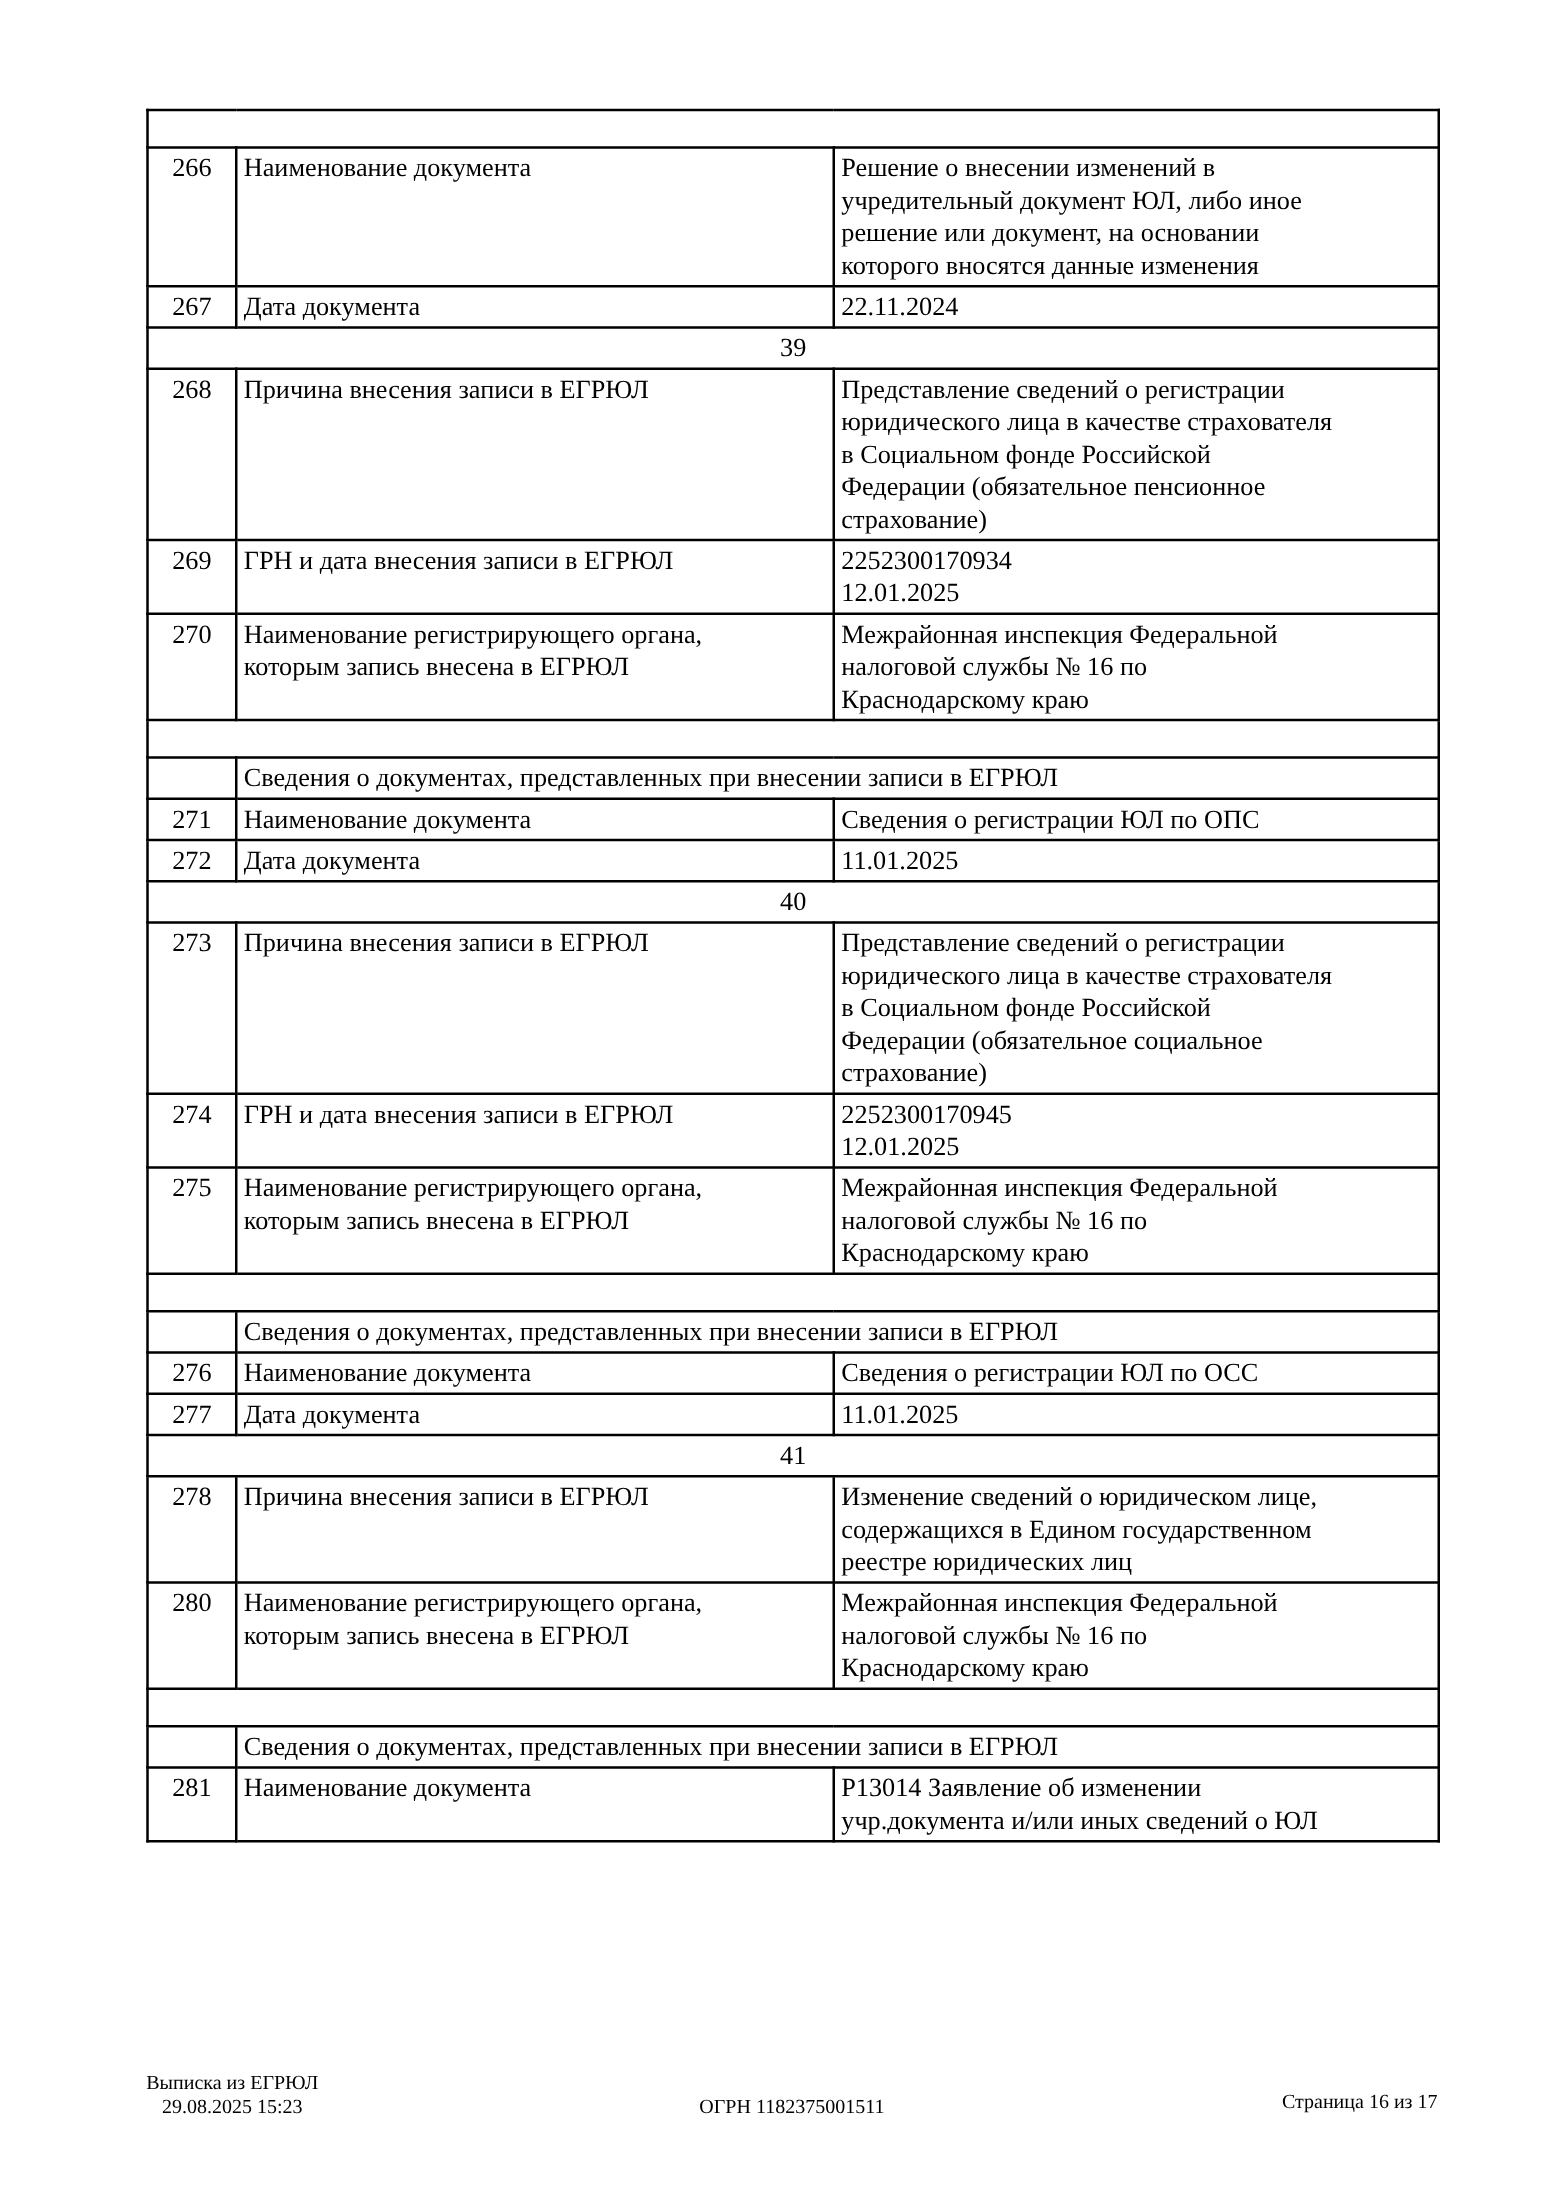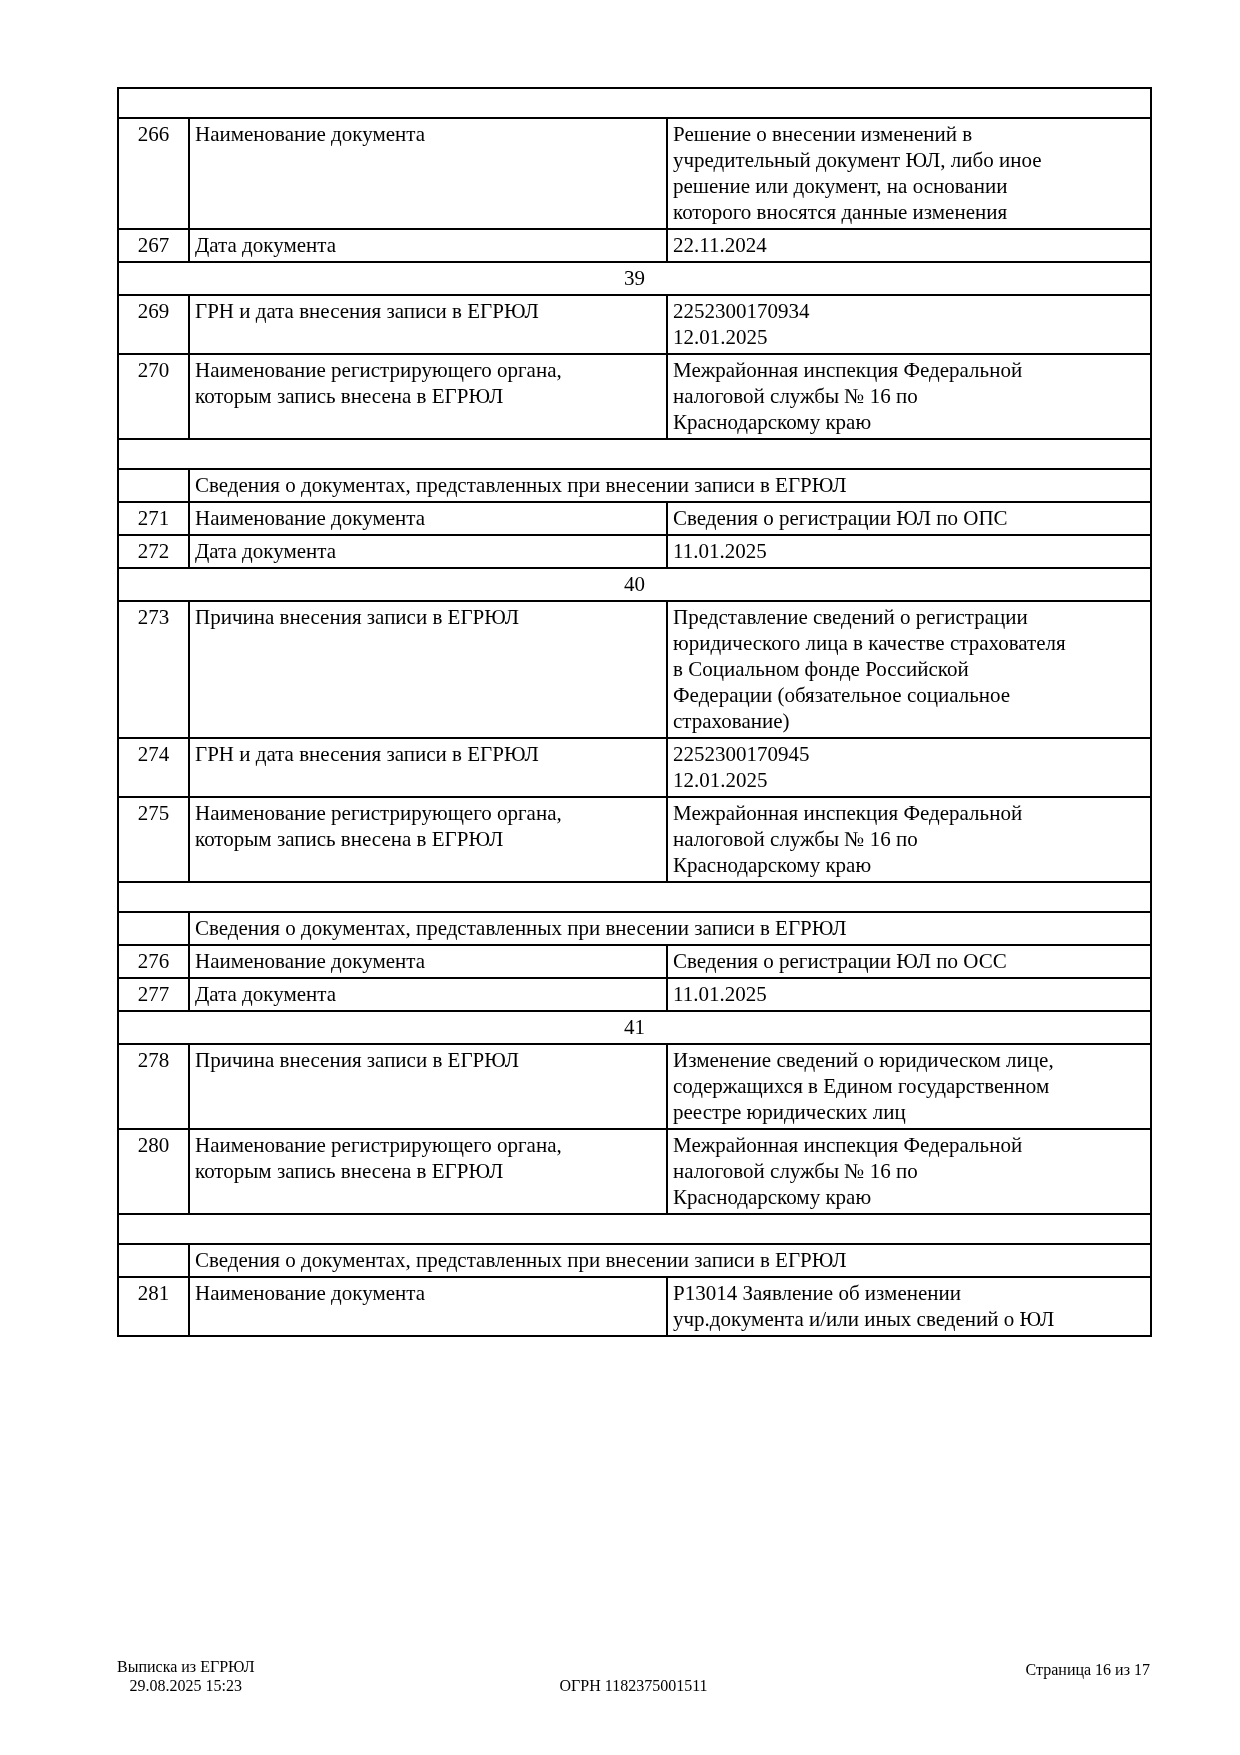--- a/index.html
+++ b/index.html
@@ -68,21 +68,21 @@
   }
   .footer .center-block {
     position: absolute;
     left: 50%;
     transform: translateX(-50%);
     bottom: 0;
   }
   .footer .right-block {
     position: absolute;
     right: 0;
-    bottom: 16px;
+    bottom: 4px;
   }
 </style>
 </head>
 <body>
 
 <div class="table-wrap">
   <table class="doc">
     <colgroup>
       <col style="width:71px">
       <col style="width:478px">
@@ -100,20 +100,29 @@
 решение или документ, на основании
 которого вносятся данные изменения</td>
         </tr>
         <tr>
           <td class="num">267</td>
           <td class="label">Дата документа</td>
           <td class="value">22.11.2024</td>
         </tr>
         <tr>
           <td class="section-cell" colspan="3">39</td>
+        </tr>
+        <tr>
+          <td class="num">268</td>
+          <td class="label">Причина внесения записи в ЕГРЮЛ</td>
+          <td class="value">Представление сведений о регистрации
+юридического лица в качестве страхователя
+в Социальном фонде Российской
+Федерации (обязательное пенсионное
+страхование)</td>
         </tr>
         <tr>
           <td class="num">269</td>
           <td class="label">ГРН и дата внесения записи в ЕГРЮЛ</td>
           <td class="value">2252300170934
 12.01.2025</td>
         </tr>
         <tr>
           <td class="num">270</td>
           <td class="label">Наименование регистрирующего органа,

